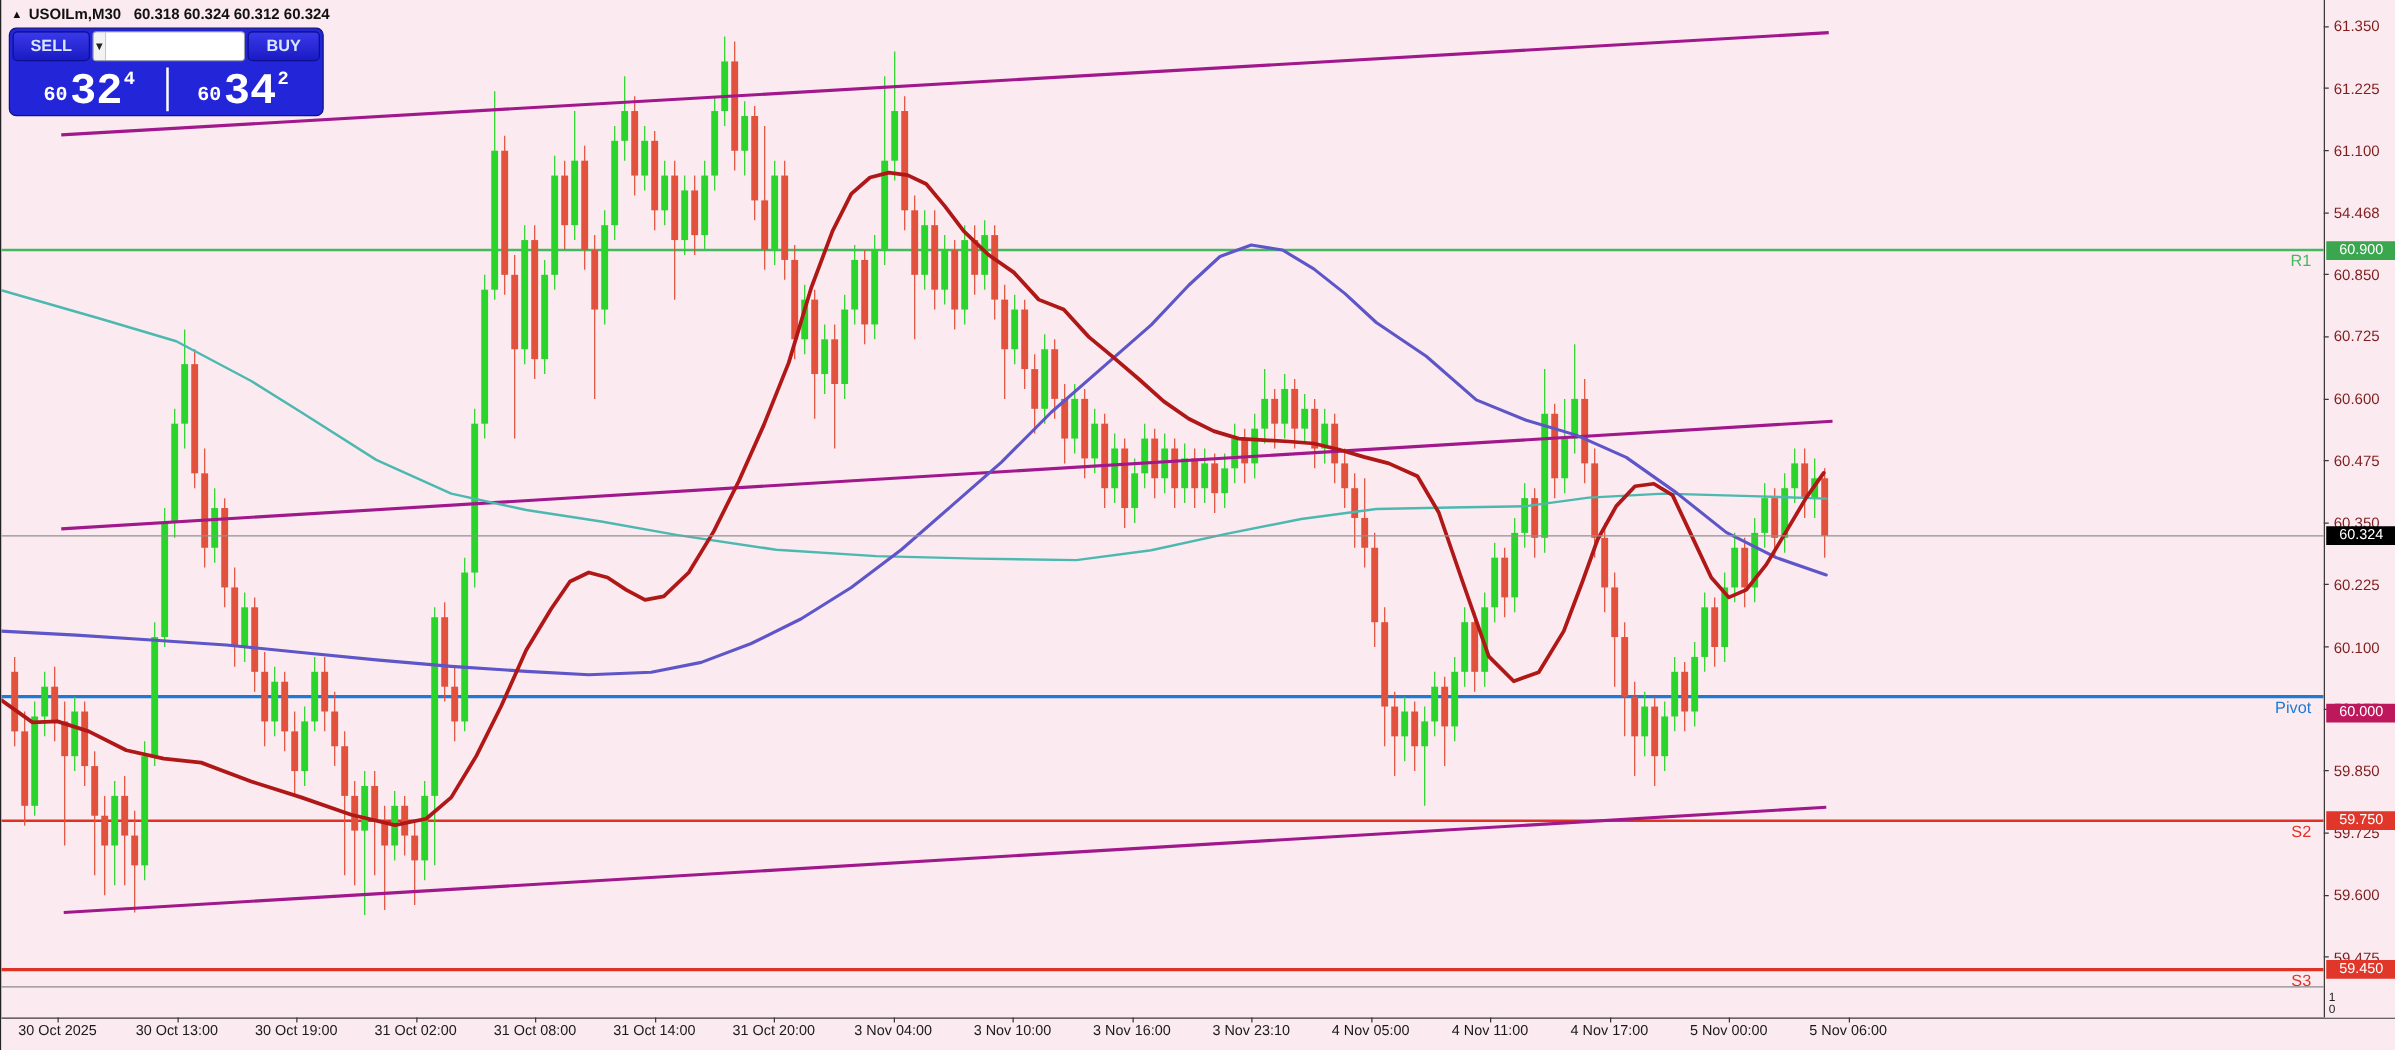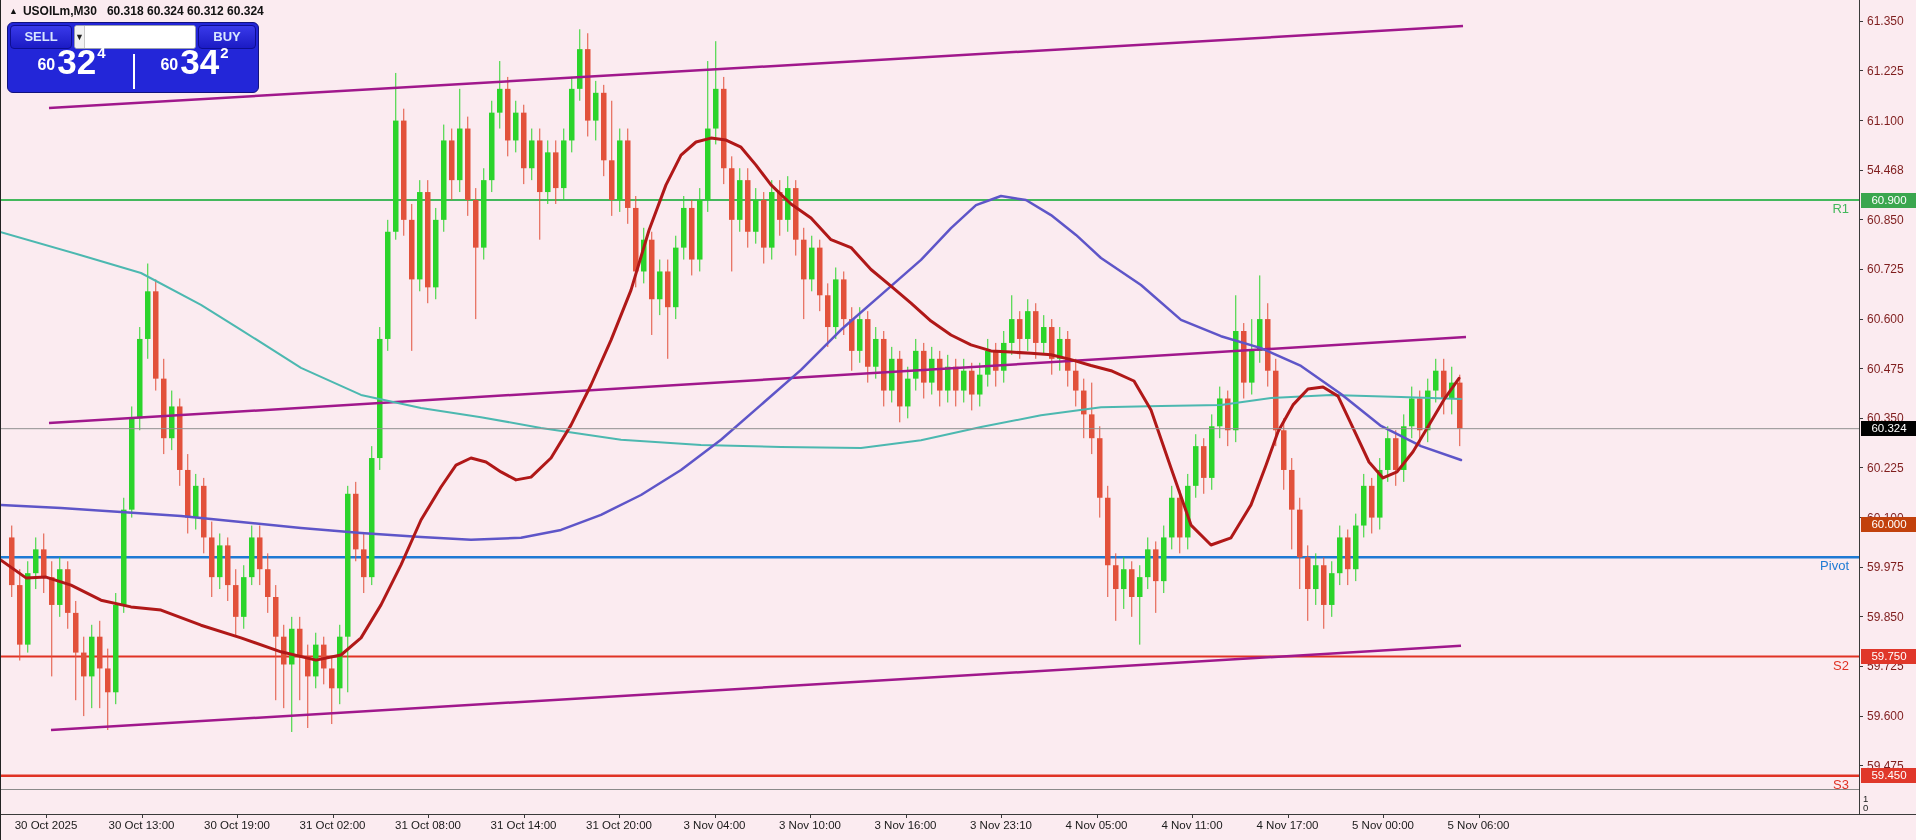--- a/index.html
+++ b/index.html
@@ -16,21 +16,21 @@
   
   .trade-panel { position:absolute; left:6px; top:22px; width:252px; height:71px; background:#2326d8; border:1px solid #12127e; border-radius:6px; z-index:40; padding:2px; }
   .tp-row1 { display:flex; height:24px; gap:2px; }
   .tp-btn { background:linear-gradient(#3939ea,#1b1bc4); color:#d9e6ff; font-size:13px; font-weight:700; text-align:center; line-height:22px; border-radius:4px; border:1px solid #0e0e90; cursor:pointer; }
   .sell-btn { width:62px; }
   .buy-btn { width:58px; }
   .stepper { flex:1; display:flex; background:#fff; border-radius:3px; border:1px solid #9aa0b0; overflow:hidden; }
   .step-btn { width:21px; background:#f2f2f2; border:0; border-right:1px solid #c8c8c8; font-size:9px; color:#222; line-height:20px; text-align:center; cursor:pointer; }
   .vol-input { flex:1; border:0; outline:none; text-align:right; padding-right:16px; font-size:14px; font-family:"Liberation Sans",sans-serif; color:#000; }
   .tp-row2 { display:flex; height:41px; margin-top:1px; position:relative; }
-  .tp-price { flex:1; display:flex; align-items:flex-end; justify-content:center; color:#fff; padding-bottom:13px; }
+  .tp-price { flex:1; display:flex; align-items:flex-end; justify-content:center; color:#fff; padding-bottom:2px;font-family:Liberation Mono, monospace; }
   .tp-price .pref { font-size:16px; font-weight:700; margin-bottom:4px; margin-right:2px; }
   .tp-price .big  { font-size:35px; font-weight:700; line-height:0.92; }
   .tp-price .sup  { font-size:15px; font-weight:700; margin-bottom:17px; margin-left:1px; }
   .tp-divider { position:absolute; left:50%; top:4px; bottom:2px; width:2px; background:#fff; }
 
   
   .price-axis { position:absolute; left:1858px; top:0; width:58px; height:814px; background:#fbebf0; border-left:1px solid #3a3a3a; z-index:10; }
   .plabel { position:absolute; left:7px; font-size:12px; color:#7f1d1d; white-space:nowrap; }
   .ptick  { position:absolute; left:-1px; width:4px; height:1px; background:#3a3a3a; }
   .pbadge { position:absolute; left:1px; width:56px; height:15px; line-height:15px; text-align:center; font-size:11.5px; color:#fff; z-index:5; }
@@ -494,21 +494,21 @@
       <div class="ptick" style="top: 616px;"></div>
       <div class="plabel" style="top: 609.85px;">59.850</div>
       <div class="ptick" style="top: 666px;"></div>
       <div class="plabel" style="top: 659.475px;">59.725</div>
       <div class="ptick" style="top: 716px;"></div>
       <div class="plabel" style="top: 709.1px;">59.600</div>
       <div class="ptick" style="top: 765px;"></div>
       <div class="plabel" style="top: 758.725px;">59.475</div>
       <div class="pbadge" style="top: 192.5px; background: rgb(58, 166, 78);">60.900</div>
       <div class="pbadge" style="top: 421.172px; background: rgb(0, 0, 0);">60.324</div>
-      <div class="pbadge" style="top: 517px; background: #c2410c;">60.000</div>
+      <div class="pbadge" style="top: 563px; background: #be185d;">60.000</div>
       <div class="pbadge" style="top: 649.05px; background: rgb(224, 55, 42);">59.750</div>
       <div class="pbadge" style="top: 768.15px; background: rgb(224, 55, 42);">59.450</div>
     </div>
 
   <div class="splitter-top"></div>
   <span class="sub-scale" style="top:793px;">1</span>
   <span class="sub-scale" style="top:802px;">0</span>
 
   <div class="time-axis" id="time-axis">
     <div class="axline"></div>

